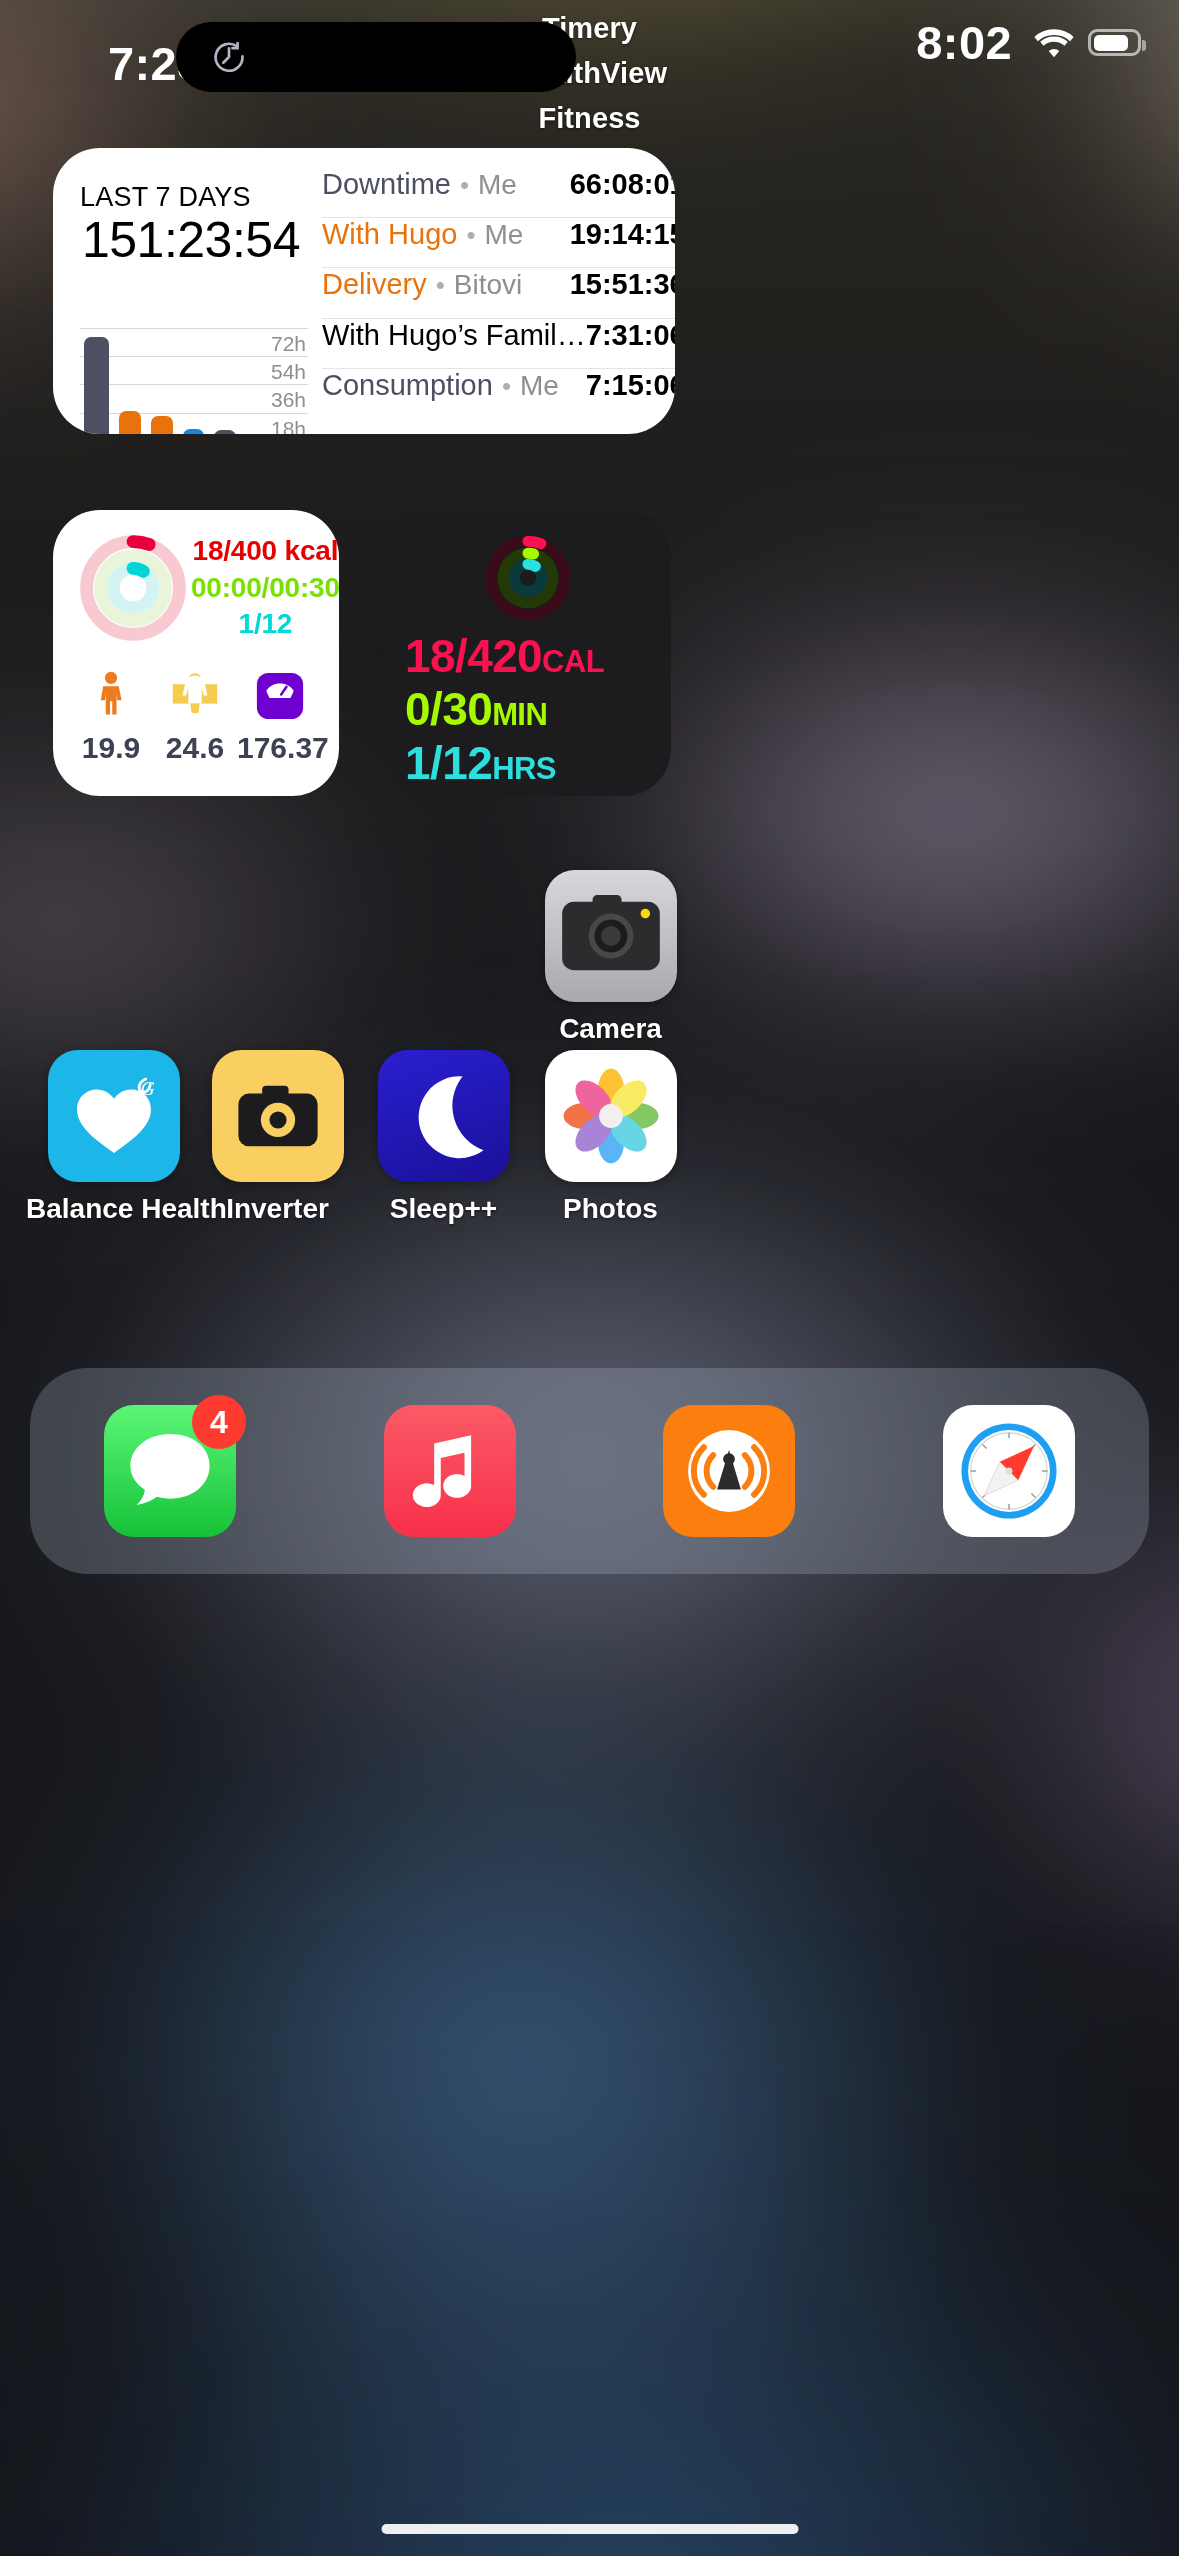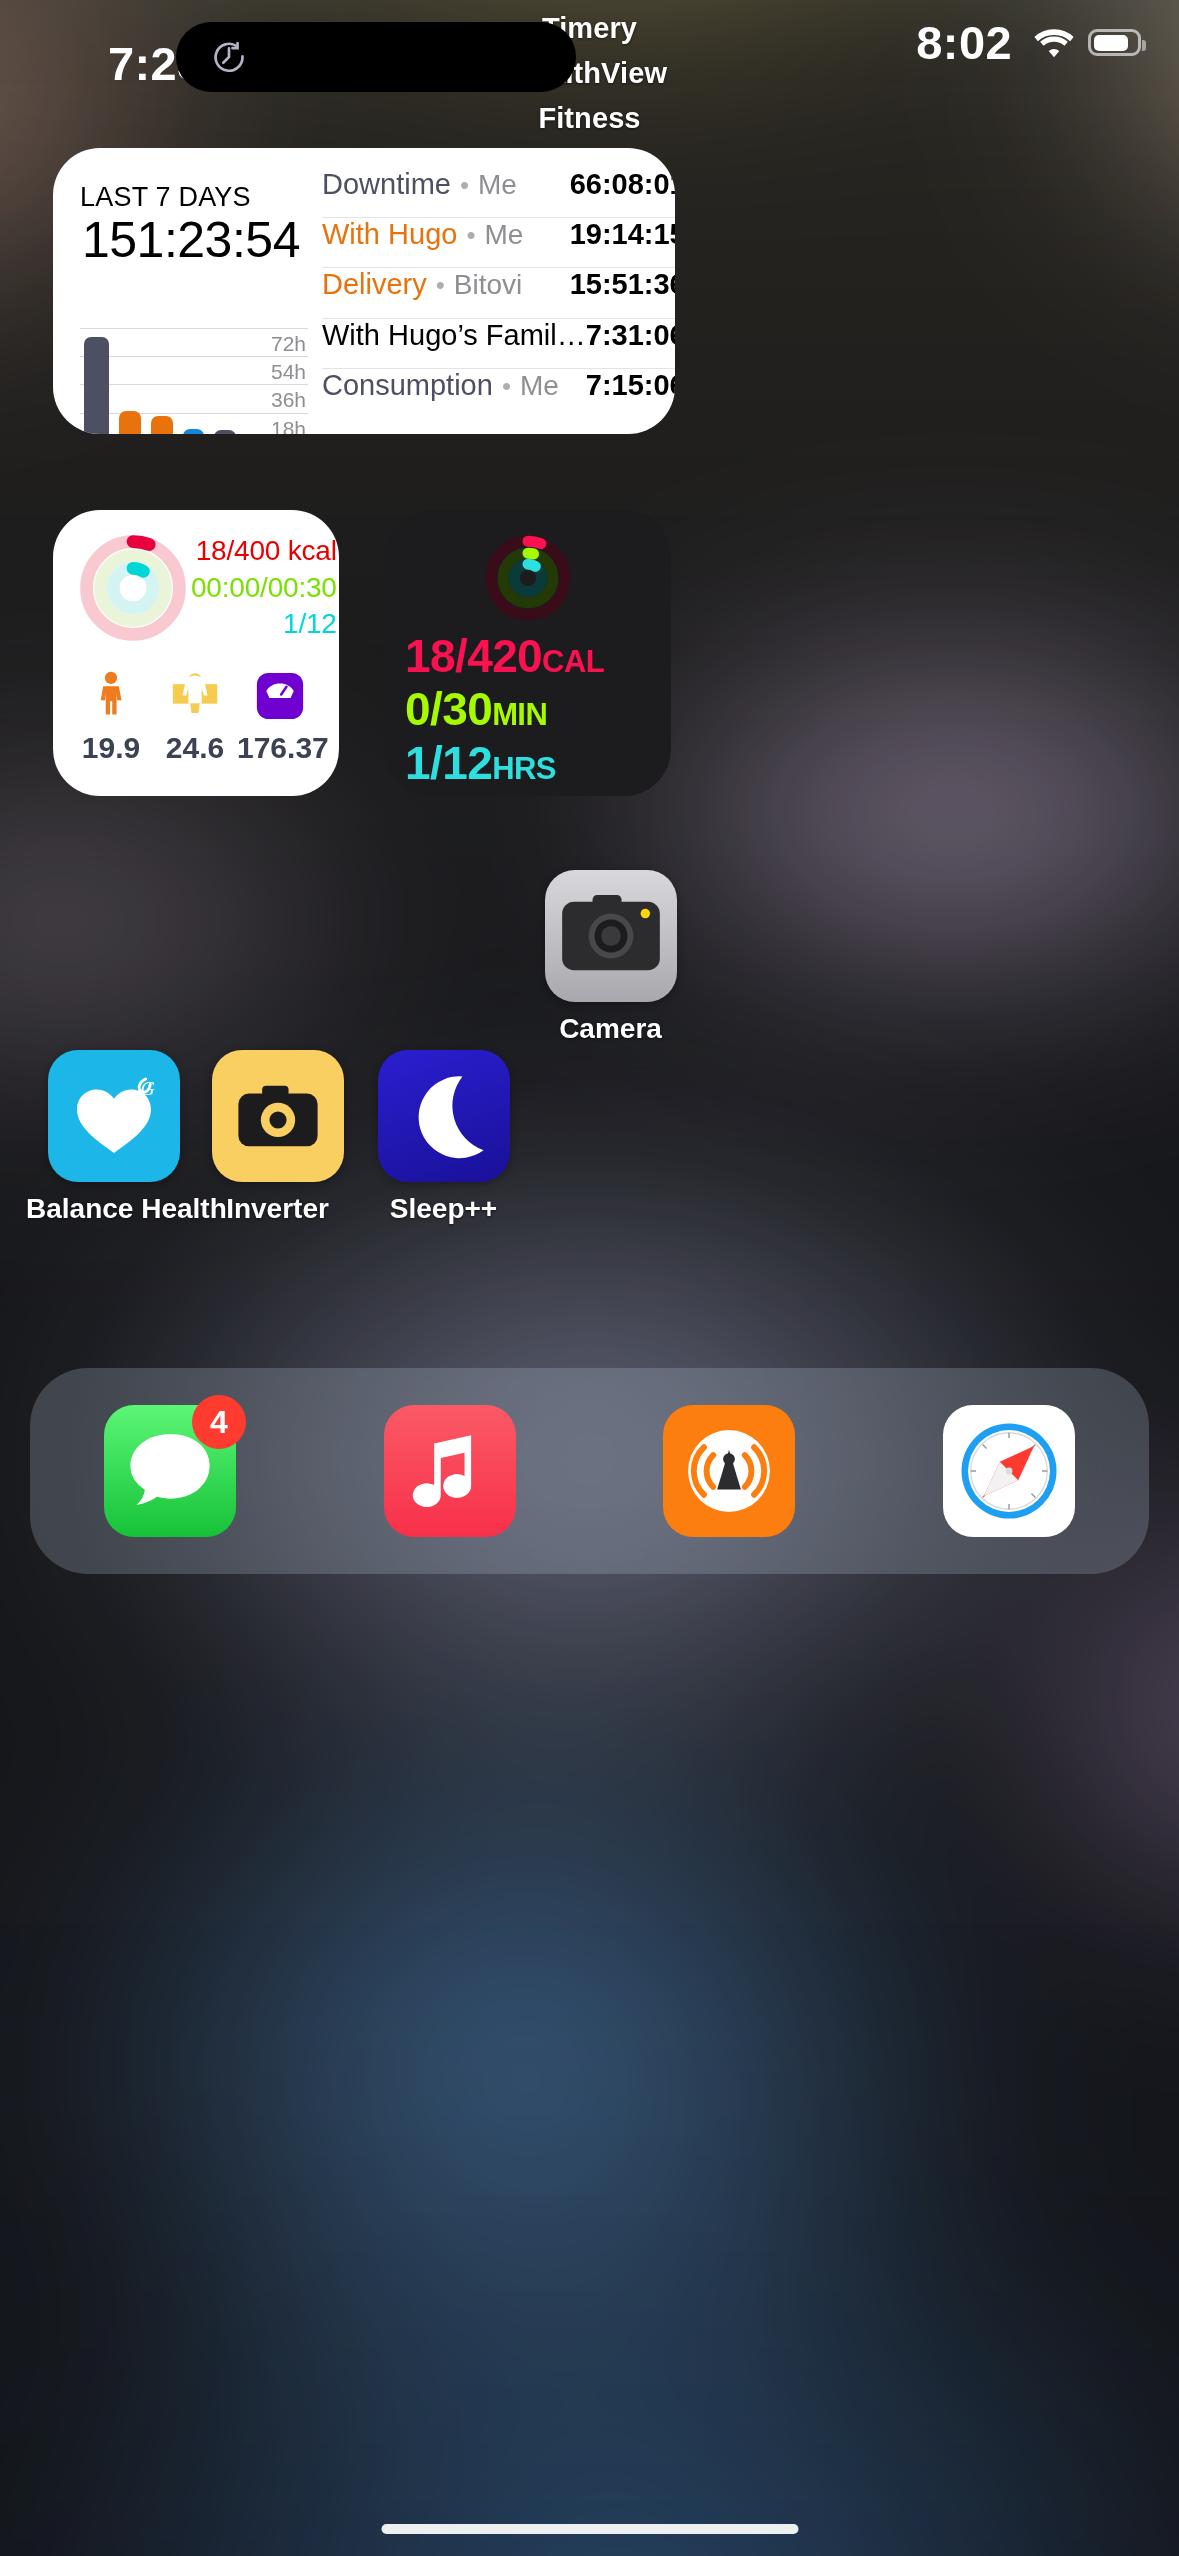--- a/index.html
+++ b/index.html
@@ -88,21 +88,21 @@
   .tm-dur { font-size:29px; font-weight:700; color:#000; white-space:nowrap; }
 
   
   .healthview {
     position:absolute; left:53px; top:510px; width:286px; height:286px;
     background:#fff; border-radius:47px; padding:20px 16px;
   }
   .hv-top { display:flex; align-items:center; }
   .hv-rings { width:116px; height:116px; position:relative; margin-left:6px; }
   .hv-stats { flex:1; text-align:right; padding-right:4px; }
-  .hv-stat { font-size:28px; font-weight:400; line-height:1.32; letter-spacing:-.2px; }
+  .hv-stat { font-size:28px; font-weight:700; line-height:1.32; letter-spacing:-.2px;text-align:center; }
   .hv-metrics { display:flex; justify-content:space-around; margin-top:24px; }
   .hv-metric { text-align:center; width:86px; }
   .hv-icon { height:52px; display:flex; align-items:center; justify-content:center; }
   .hv-val { font-size:30px; font-weight:700; color:#3d4252; margin-top:9px; }
 
   
   .fitness {
     position:absolute; left:385px; top:510px; width:286px; height:286px;
     background:#1c1c1e; border-radius:47px; padding:18px 20px;
   }
@@ -362,20 +362,38 @@
 
   <div class="app" style="left:356px; top:1050px;">
     <div class="app-icon" style="background:linear-gradient(160deg,#2a1fd0,#1a1098);">
       <svg width="132" height="132" viewBox="0 0 100 100">
         <path d="M64 20a31 31 0 1 0 16 56 36 36 0 0 1-16-56z" fill="#fff"></path>
       </svg>
     </div>
     <div class="app-name">Sleep++</div>
   </div>
 
+  <div class="app" style="left:523px; top:1050px;">
+    <div class="app-icon" style="background:#fff;">
+      <svg width="132" height="132" viewBox="0 0 100 100">
+        <g opacity=".86">
+          <ellipse cx="50" cy="31" rx="10" ry="17" fill="#fdb913"></ellipse>
+          <ellipse cx="50" cy="69" rx="10" ry="17" fill="#3ea9f5"></ellipse>
+          <ellipse cx="31" cy="50" rx="17" ry="10" fill="#f25c2b"></ellipse>
+          <ellipse cx="69" cy="50" rx="17" ry="10" fill="#6ec04a"></ellipse>
+          <ellipse cx="37" cy="37" rx="10" ry="17" transform="rotate(-45 37 37)" fill="#ec4b8c"></ellipse>
+          <ellipse cx="63" cy="63" rx="10" ry="17" transform="rotate(-45 63 63)" fill="#4fd0e0"></ellipse>
+          <ellipse cx="63" cy="37" rx="17" ry="10" transform="rotate(-45 63 37)" fill="#f9e84a"></ellipse>
+          <ellipse cx="37" cy="63" rx="17" ry="10" transform="rotate(-45 37 63)" fill="#9b6fd0"></ellipse>
+        </g>
+        <circle cx="50" cy="50" r="9" fill="#f2f0ee"></circle>
+      </svg>
+    </div>
+    <div class="app-name">Photos</div>
+  </div>
 
   <div class="dock">
     <div class="dock-icon">
       <div style="width:132px;height:132px;border-radius:30px;overflow:hidden;background:linear-gradient(180deg,#5bf675,#16c238);">
         <svg width="132" height="132" viewBox="0 0 100 100">
           <path d="M50 22c-17 0-30 10.5-30 24 0 7.5 4.2 14 11 18.2-.7 4.6-3 8.6-6.3 11.6 5.6-.8 11-3 15.4-6.2 3.1.9 6.5 1.4 9.9 1.4 17 0 30-10.5 30-25S67 22 50 22z" fill="#fff"></path>
         </svg>
       </div>
       <span class="badge">4</span>
     </div>

